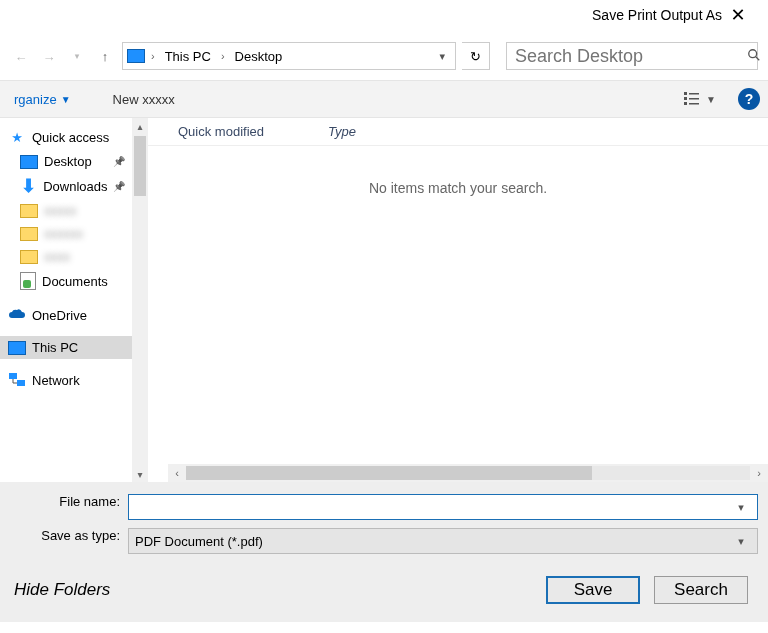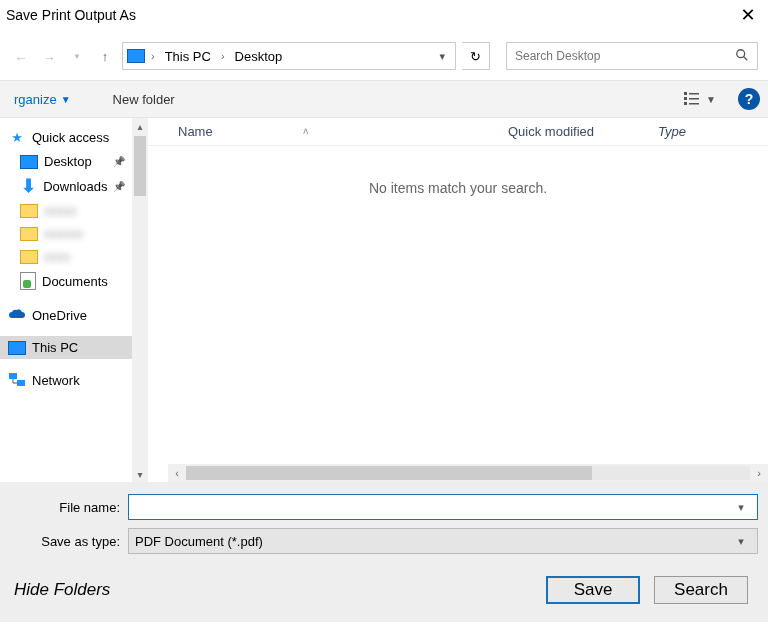--- a/index.html
+++ b/index.html
@@ -1,36 +1,36 @@
 <!DOCTYPE html>
 <html><head>
   <meta charset="utf-8">
   <style>
     * { box-sizing: border-box; margin: 0; padding: 0; font-family: "Segoe UI", Tahoma, sans-serif; }
     body { width: 768px; height: 633px; background: #fff; overflow: hidden; font-size: 13px; color: #000; }
 
     
-    .titlebar { height: 30px; display: flex; align-items: center; padding: 0 4px; }
+    .titlebar { height: 30px; display: flex; align-items: center; padding: 0 14px; text-align: right; }
     .titlebar-title { flex: 1; font-size: 14px; padding-left: 2px; }
     .close-btn { width: 32px; height: 30px; display: flex; align-items: center; justify-content: center; font-size: 18px; cursor: default; }
 
     
     .navrow { height: 36px; display: flex; align-items: center; padding: 4px 10px; gap: 6px; margin-top: 8px; }
     .nav-arrow { width: 22px; height: 22px; display: flex; align-items: center; justify-content: center; color: #888; }
     .nav-arrow.disabled { color: #bbb; }
     .nav-up { color: #444; }
     .addrbar { flex: 1; height: 28px; border: 1px solid #ccc; display: flex; align-items: center; padding: 0 4px; gap: 4px; }
     .addrbar .pc-icon { width: 18px; height: 14px; background: #1e90ff; display: inline-block; border: 1px solid #0c60b0; }
     .addrbar .crumb { padding: 0 4px; }
     .addrbar .sep { color: #666; padding: 0 2px; font-size: 11px; }
     .addrbar-spacer { flex: 1; }
     .addrbar-drop { color: #555; font-size: 11px; padding: 0 6px; }
     .refresh-btn { width: 28px; height: 28px; border: 1px solid #ccc; display: flex; align-items: center; justify-content: center; border-left: none; }
     .searchbox { width: 252px; height: 28px; border: 1px solid #ccc; display: flex; align-items: center; padding: 0 8px; margin-left: 10px; }
-    .searchbox input { border: none; outline: none; flex: 1; font-size: 12px; color: #4d7c0f; background: transparent; }
+    .searchbox input { border: none; outline: none; flex: 1; font-size: 18px; color: #4d7c0f; background: transparent; }
     .searchbox .mag { color: #555; }
 
     
     .toolbar { height: 38px; background: #f3f3f3; border-top: 1px solid #e5e5e5; border-bottom: 1px solid #e5e5e5; display: flex; align-items: center; padding: 16px 8px; margin-top: 6px; }
     .tool-organize { color: #0066cc; display: flex; align-items: center; gap: 4px; padding: 4px 6px; }
     .tool-newfolder { margin-left: 30px; padding: 4px 6px; color: #333; }
     .tool-spacer { flex: 1; }
     .tool-view { display: flex; align-items: center; gap: 6px; color: #555; padding: 4px 6px; }
     .tool-help { width: 22px; height: 22px; border-radius: 50%; background: #0756a5; color: #fff; display: flex; align-items: center; justify-content: center; font-weight: bold; font-size: 14px; margin-left: 16px; }
 
@@ -67,21 +67,21 @@
     .col-date { width: 150px; }
     .col-type { flex: 1; font-style: italic; }
     .empty-msg { text-align: center; color: #666; padding-top: 34px; font-size: 14px; }
     .hscroll { position: absolute; left: 20px; right: 0; bottom: 0; height: 18px; background: #f0f0f0; display: flex; align-items: center; }
     .hscroll .arrow { width: 18px; display: flex; align-items: center; justify-content: center; color: #666; font-size: 11px; }
     .hscroll .track { flex: 1; height: 14px; background: #e8e8e8; }
     .hscroll .thumb { width: 72%; height: 14px; background: #ccc; }
 
     
     .bottom { background: #eee; padding: 12px 10px 10px 10px; }
-    .formrow { display: flex; align-items: center; margin-bottom: 8px; }
+    .formrow { display: flex; align-items: flex-start; margin-bottom: 8px; }
     .formrow label { width: 118px; text-align: right; padding-right: 8px; font-size: 13px; }
     .fn-input { flex: 1; height: 26px; border: 1px solid #1a6fb5; background: #fff; padding: 0 6px; display: flex; align-items: center; }
     .fn-input input { border: none; outline: none; flex: 1; font-size: 13px; }
     .fn-drop { width: 20px; text-align: center; color: #555; font-size: 11px; }
     .type-select { flex: 1; height: 26px; border: 1px solid #bbb; background: #e5e5e5; padding: 12px 6px; display: flex; align-items: center; }
     .type-select .val { flex: 1; font-size: 13px; }
 
     .footer { display: flex; align-items: center; padding: 14px 10px 8px 4px; }
     .hide-folders { font-size: 17px; font-style: italic; }
     .footer-spacer { flex: 1; }
@@ -137,21 +137,21 @@
         </svg>
     </span>
   </div>
 </div>
 
 <div class="toolbar">
   <div class="tool-organize">
     <span>rganize</span>
     <span style="font-size:10px;color:#0066cc;">▼</span>
   </div>
-  <div class="tool-newfolder">New folder</div>
+  <div class="tool-newfolder">New xxxxx</div>
   <div class="tool-spacer"></div>
   <div class="tool-view">
     <span>
       <svg width="16" height="14" viewBox="0 0 16 14">
           <rect x="0" y="1" width="3" height="3" fill="#555"></rect>
           <rect x="5" y="2" width="10" height="1.5" fill="#555"></rect>
           <rect x="0" y="6" width="3" height="3" fill="#555"></rect>
           <rect x="5" y="7" width="10" height="1.5" fill="#555"></rect>
           <rect x="0" y="11" width="3" height="3" fill="#555"></rect>
           <rect x="5" y="12" width="10" height="1.5" fill="#555"></rect>
@@ -227,24 +227,20 @@
     <div class="side-scroll">
       <div class="arrow">▴</div>
       <div class="thumb"></div>
       <div style="flex:1"></div>
       <div class="arrow">▾</div>
     </div>
   </div>
 
   <div class="filearea">
     <div class="columns">
-      <div class="col-name">
-        <span>Name</span>
-        <span class="sort">˄</span>
-      </div>
       <div class="col-date">Quick modified</div>
       <div class="col-type">Type</div>
     </div>
     <div class="empty-msg">No items match your search.</div>
 
     <div class="hscroll">
       <div class="arrow">‹</div>
       <div class="track">
           <div class="thumb"></div>
         </div>

